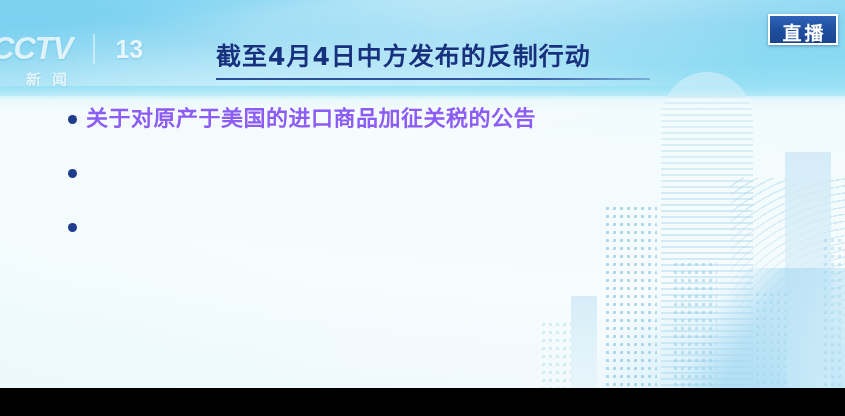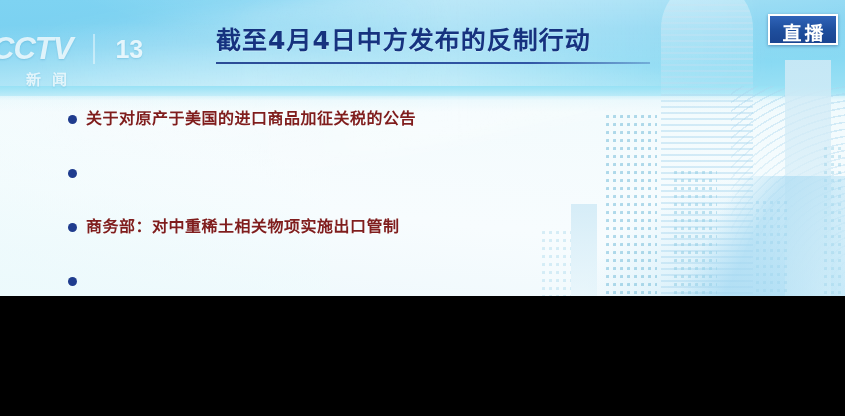--- a/index.html
+++ b/index.html
@@ -8,21 +8,21 @@
     padding: 0;
     background: #000;
   }
   body {
     font-family: "Liberation Sans", "DejaVu Sans", sans-serif;
   }
 
   #screen {
     position: relative;
     width: 845px;
-    height: 296px;
+    height: 388px;
     overflow: hidden;
     background: #eef9fd;
   }
 
   
   .bg-base {
     position: absolute;
     inset: 0;
     background:
       linear-gradient(185deg, #eaf8fc 0%, #f3fbfd 35%, #f7fcfe 70%, #eef8fc 100%);
@@ -209,21 +209,21 @@
     letter-spacing: 3px;
     text-indent: 3px;
     line-height: 1;
     font-family: "DejaVu Sans", "Liberation Sans", sans-serif;
   }
 
   
   .title-wrap {
     position: absolute;
     left: 216px;
-    top: 26px;
+    top: 42px;
     width: 440px;
   }
   .title {
     font-family: "DejaVu Sans", "Liberation Sans", sans-serif;
     font-size: 25px;
     font-weight: bold;
     letter-spacing: 1px;
     color: #16327f;
     line-height: 30px;
     white-space: nowrap;
@@ -252,23 +252,23 @@
     flex: 0 0 auto;
     width: 9px;
     height: 9px;
     border-radius: 50%;
     background: #1f3c8e;
     margin-top: 11px;
     margin-right: 9px;
   }
   .bullet-text {
     font-family: "DejaVu Sans", "Liberation Sans", sans-serif;
-    font-size: 16px;
-    font-weight: bold;
-    color: #7f1d1d;
+    font-size: 22px;
+    font-weight: bold;
+    color: #8b5cf6;
     line-height: 30px;
     letter-spacing: 0.5px;
     white-space: nowrap;
     text-shadow: 0 1px 0 rgba(255,255,255,0.5);
   }
 </style>
 </head>
 <body>
 
 <div id="screen">
@@ -314,20 +314,16 @@
   <div class="bullets">
     <div class="bullet-item">
       <span class="bullet-dot"></span>
       <span class="bullet-text">关于对原产于美国的进口商品加征关税的公告</span>
     </div>
     <div class="bullet-item">
       <span class="bullet-dot"></span>
     </div>
     <div class="bullet-item">
       <span class="bullet-dot"></span>
-      <span class="bullet-text">商务部：对中重稀土相关物项实施出口管制</span>
     </div>
-    <div class="bullet-item">
-      <span class="bullet-dot"></span>
-    </div>
   </div>
 
 </div>
 
 </body></html>

